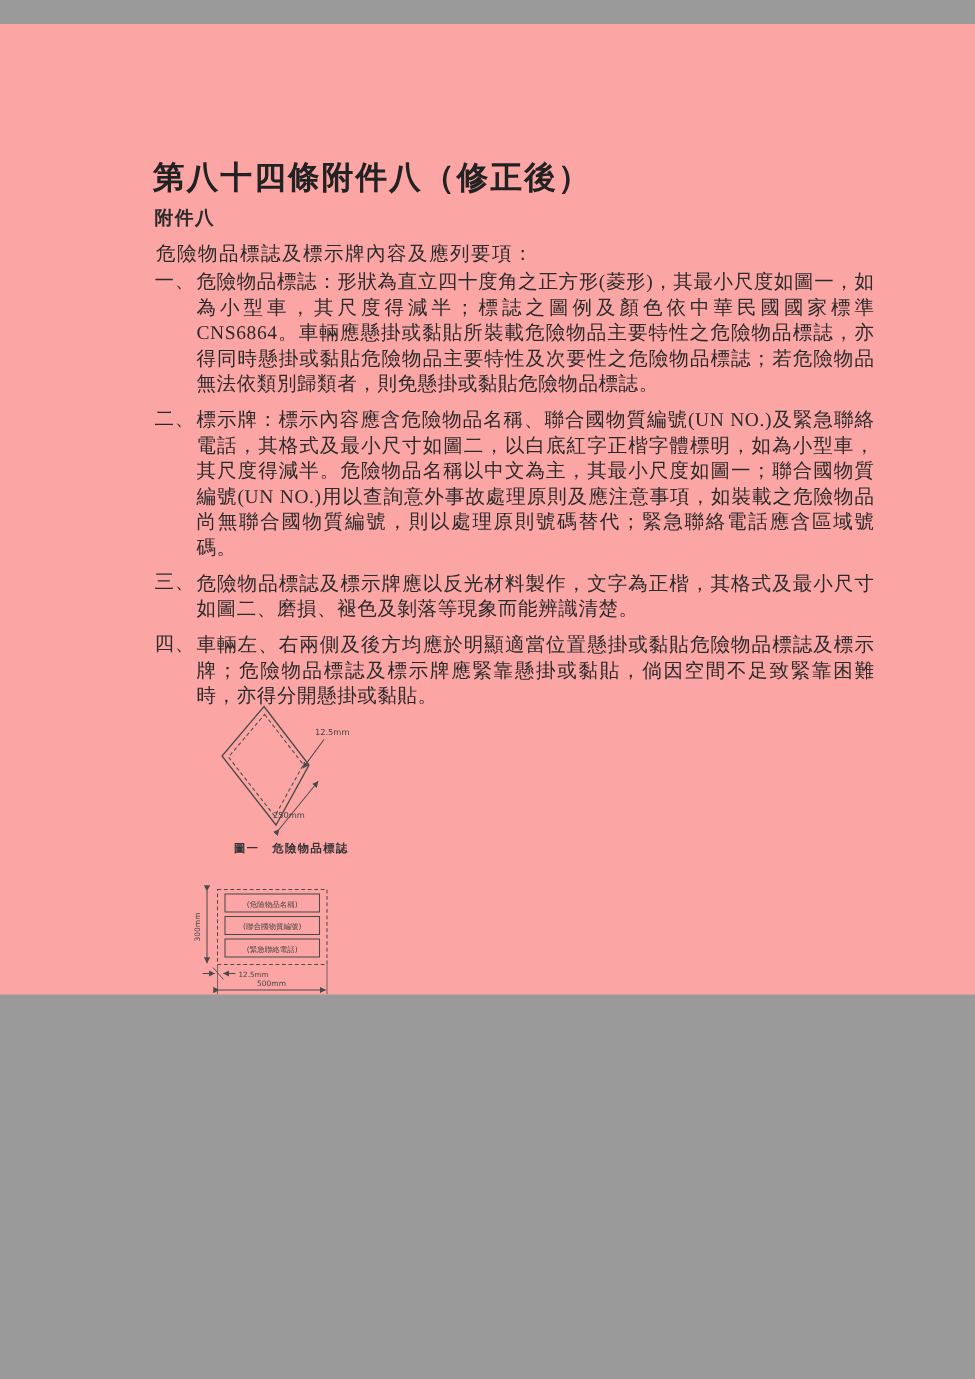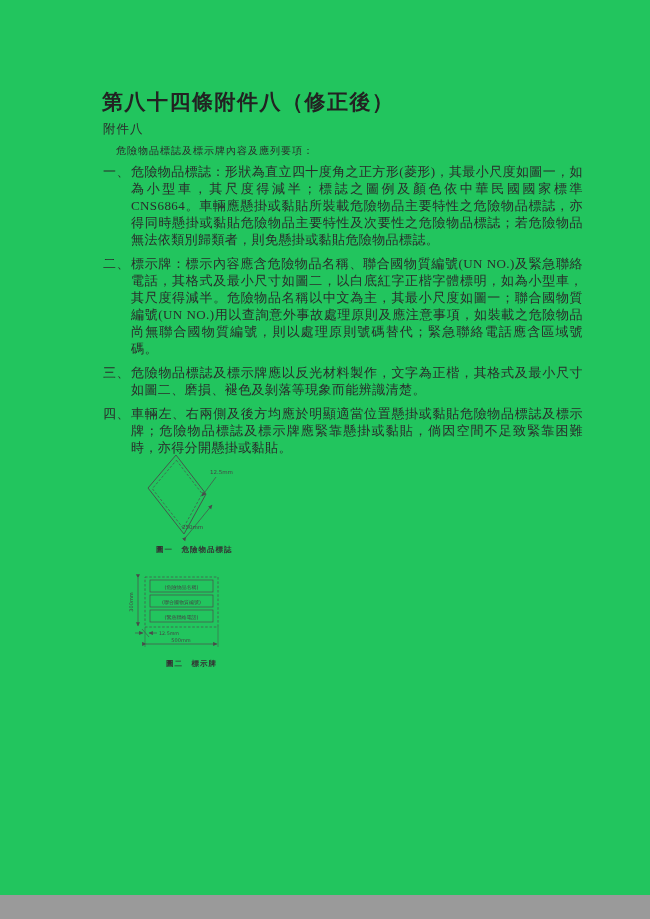--- a/index.html
+++ b/index.html
@@ -1,36 +1,36 @@
 <!DOCTYPE html>
 <html><head>
 <meta charset="utf-8">
 <style>
   html,body{margin:0;padding:0;background:#9a9a9a;}
   .page{
     position:relative;
-    width:650px;height:895px;
-    margin:0 auto;
-    background:#22c55e;
+    width:650px;height:647px;
+    margin:16px auto;
+    background:#fca5a5;
     font-family:"DejaVu Serif","Liberation Serif",serif;
     color:#2b2b2b;
     overflow:hidden;
   }
   .title{
     position:absolute;left:102px;top:88px;
     font-size:21px;font-weight:600;letter-spacing:1.5px;
     color:#222;
   }
   .subtitle{
     position:absolute;left:103px;top:121px;
-    font-size:12.5px;letter-spacing:1px;
+    font-size:12.5px;letter-spacing:1px;font-weight:bold;
   }
   .intro{
-    position:absolute;left:116px;top:144px;
-    font-size:10px;letter-spacing:1px;
+    position:absolute;left:104px;top:144px;
+    font-size:13px;letter-spacing:1px;
   }
   .items{
     position:absolute;left:103px;top:163px;width:480px;
     font-size:13px;line-height:17px;
   }
   .item{display:flex;margin-bottom:7px;}
   .item-num{width:28px;flex:none;letter-spacing:0.5px;}
   .item-text{flex:1;text-align:justify;letter-spacing:0.4px;font-family:Liberation Serif, serif;}
   .fig1-svg{position:absolute;left:138px;top:450px;}
   .fig2-svg{position:absolute;left:123px;top:567px;}

